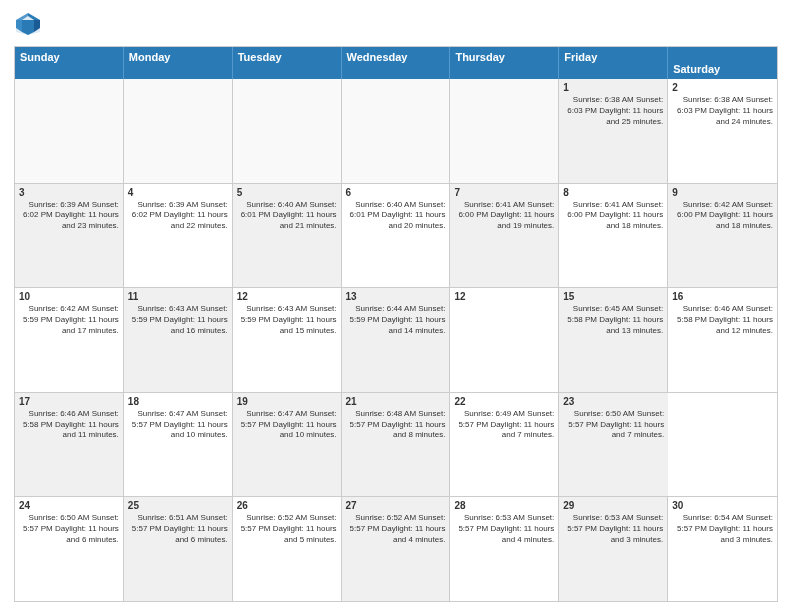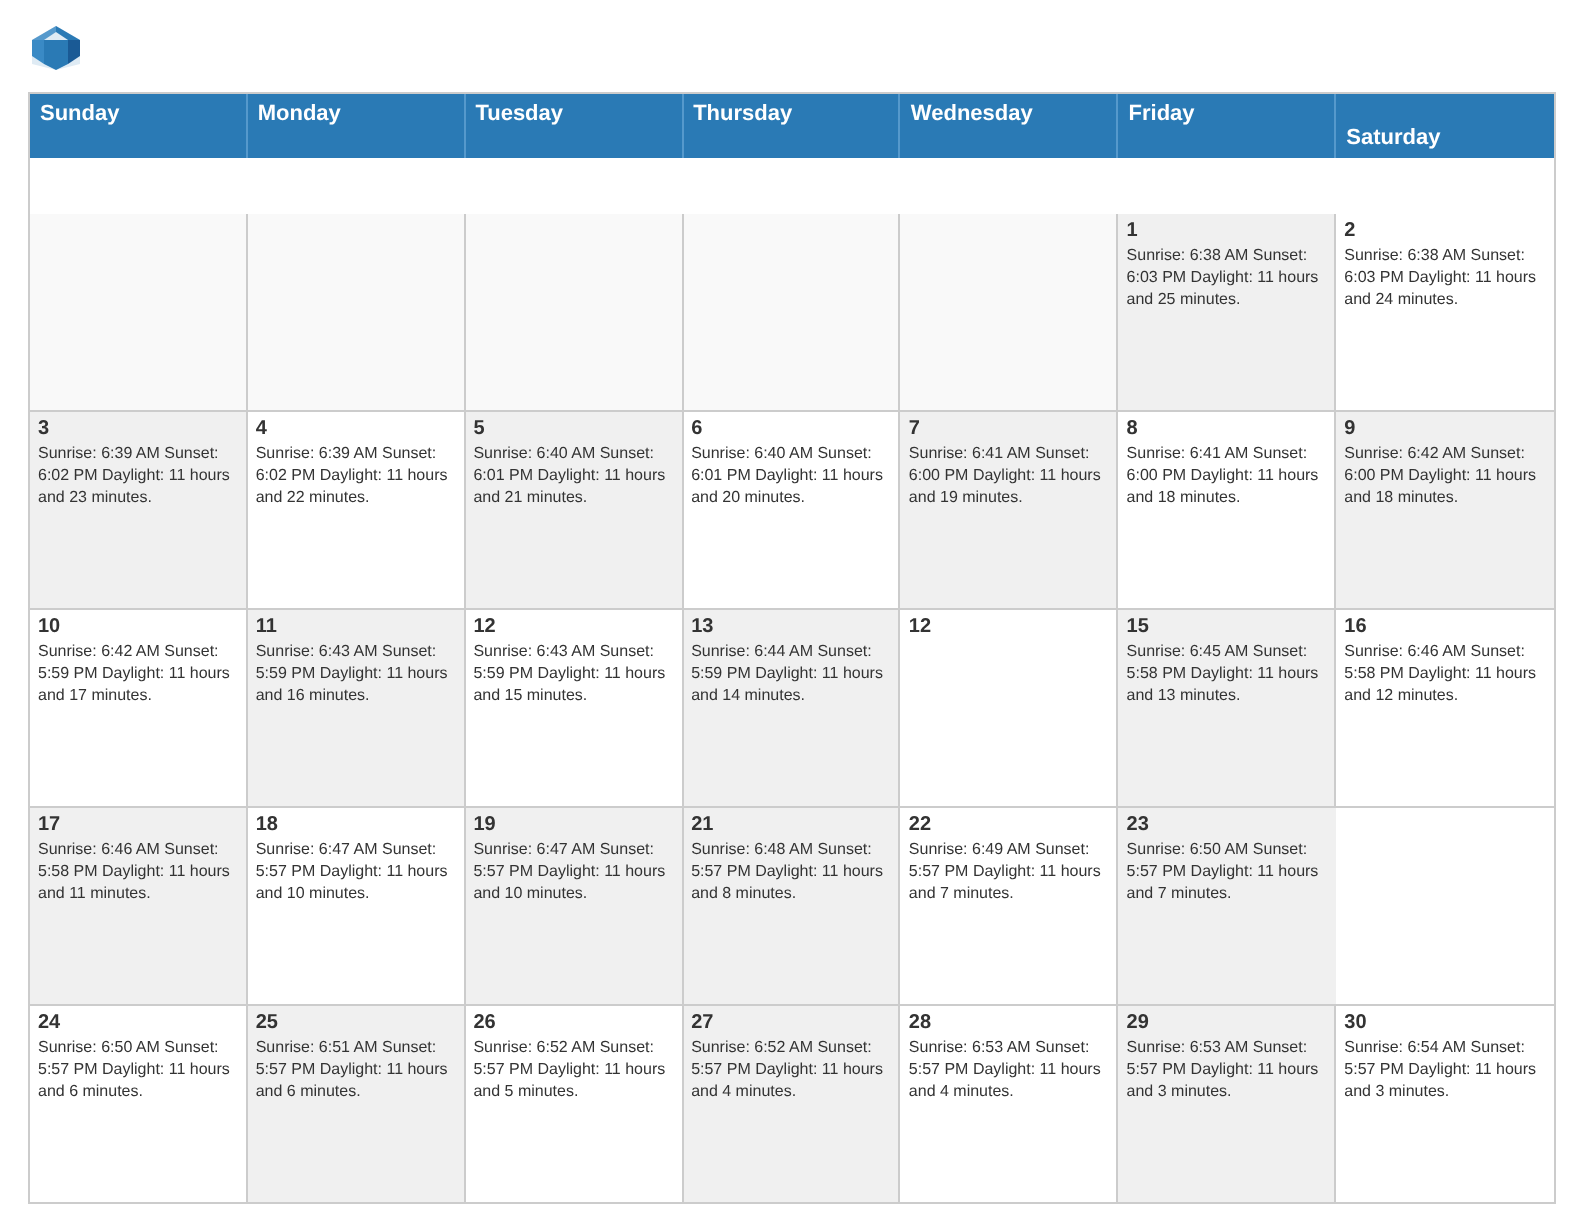--- a/index.html
+++ b/index.html
@@ -57,21 +57,20 @@
     }
     .location {
       font-size: 13px;
       color: #555;
     }
     .calendar {
       flex: 1;
       display: flex;
       flex-direction: column;
       border: 1px solid #ccc;
-      gap: 28px;
     }
     .cal-header-row {
       display: grid;
       grid-template-columns: repeat(7, 1fr);
       background: #2a7ab5;
     }
     .cal-header-cell {
       color: #fff;
       font-size: 11px;
       font-weight: bold;
@@ -105,20 +104,21 @@
     .day-num {
       font-size: 10px;
       font-weight: bold;
       display: block;
       margin-bottom: 2px;
     }
     .cell-text {
       font-size: 8px;
       line-height: 1.35;
       color: #333;
+      text-align: right;
     }
   </style>
 </head>
 <body>
 
 <div class="page">
   <div class="header">
     <div class="logo">
       <svg class="logo-icon" viewBox="0 0 28 28">
         <polygon points="14,3 26,10 26,22 14,25 2,22 2,10" fill="#2a7ab5" opacity="0.15"></polygon>
@@ -137,22 +137,22 @@
       <div class="month-title"></div>
       <div class="location"></div>
     </div>
   </div>
 
   <div class="calendar">
     <div class="cal-header-row">
     <div class="cal-header-cell">Sunday</div>
         <div class="cal-header-cell">Monday</div>
         <div class="cal-header-cell">Tuesday</div>
+        <div class="cal-header-cell">Wednesday</div>
         <div class="cal-header-cell">Thursday</div>
-        <div class="cal-header-cell">Wednesday</div>
         <div class="cal-header-cell">Friday</div>
         <div class="cal-header-cell">Saturday</div>
       </div>
     <div class="cal-body">
     <div class="cal-row">
           <div class="cal-cell empty"></div>
           <div class="cal-cell empty"></div>
           <div class="cal-cell empty"></div>
           <div class="cal-cell empty"></div>
           <div class="cal-cell empty"></div>

